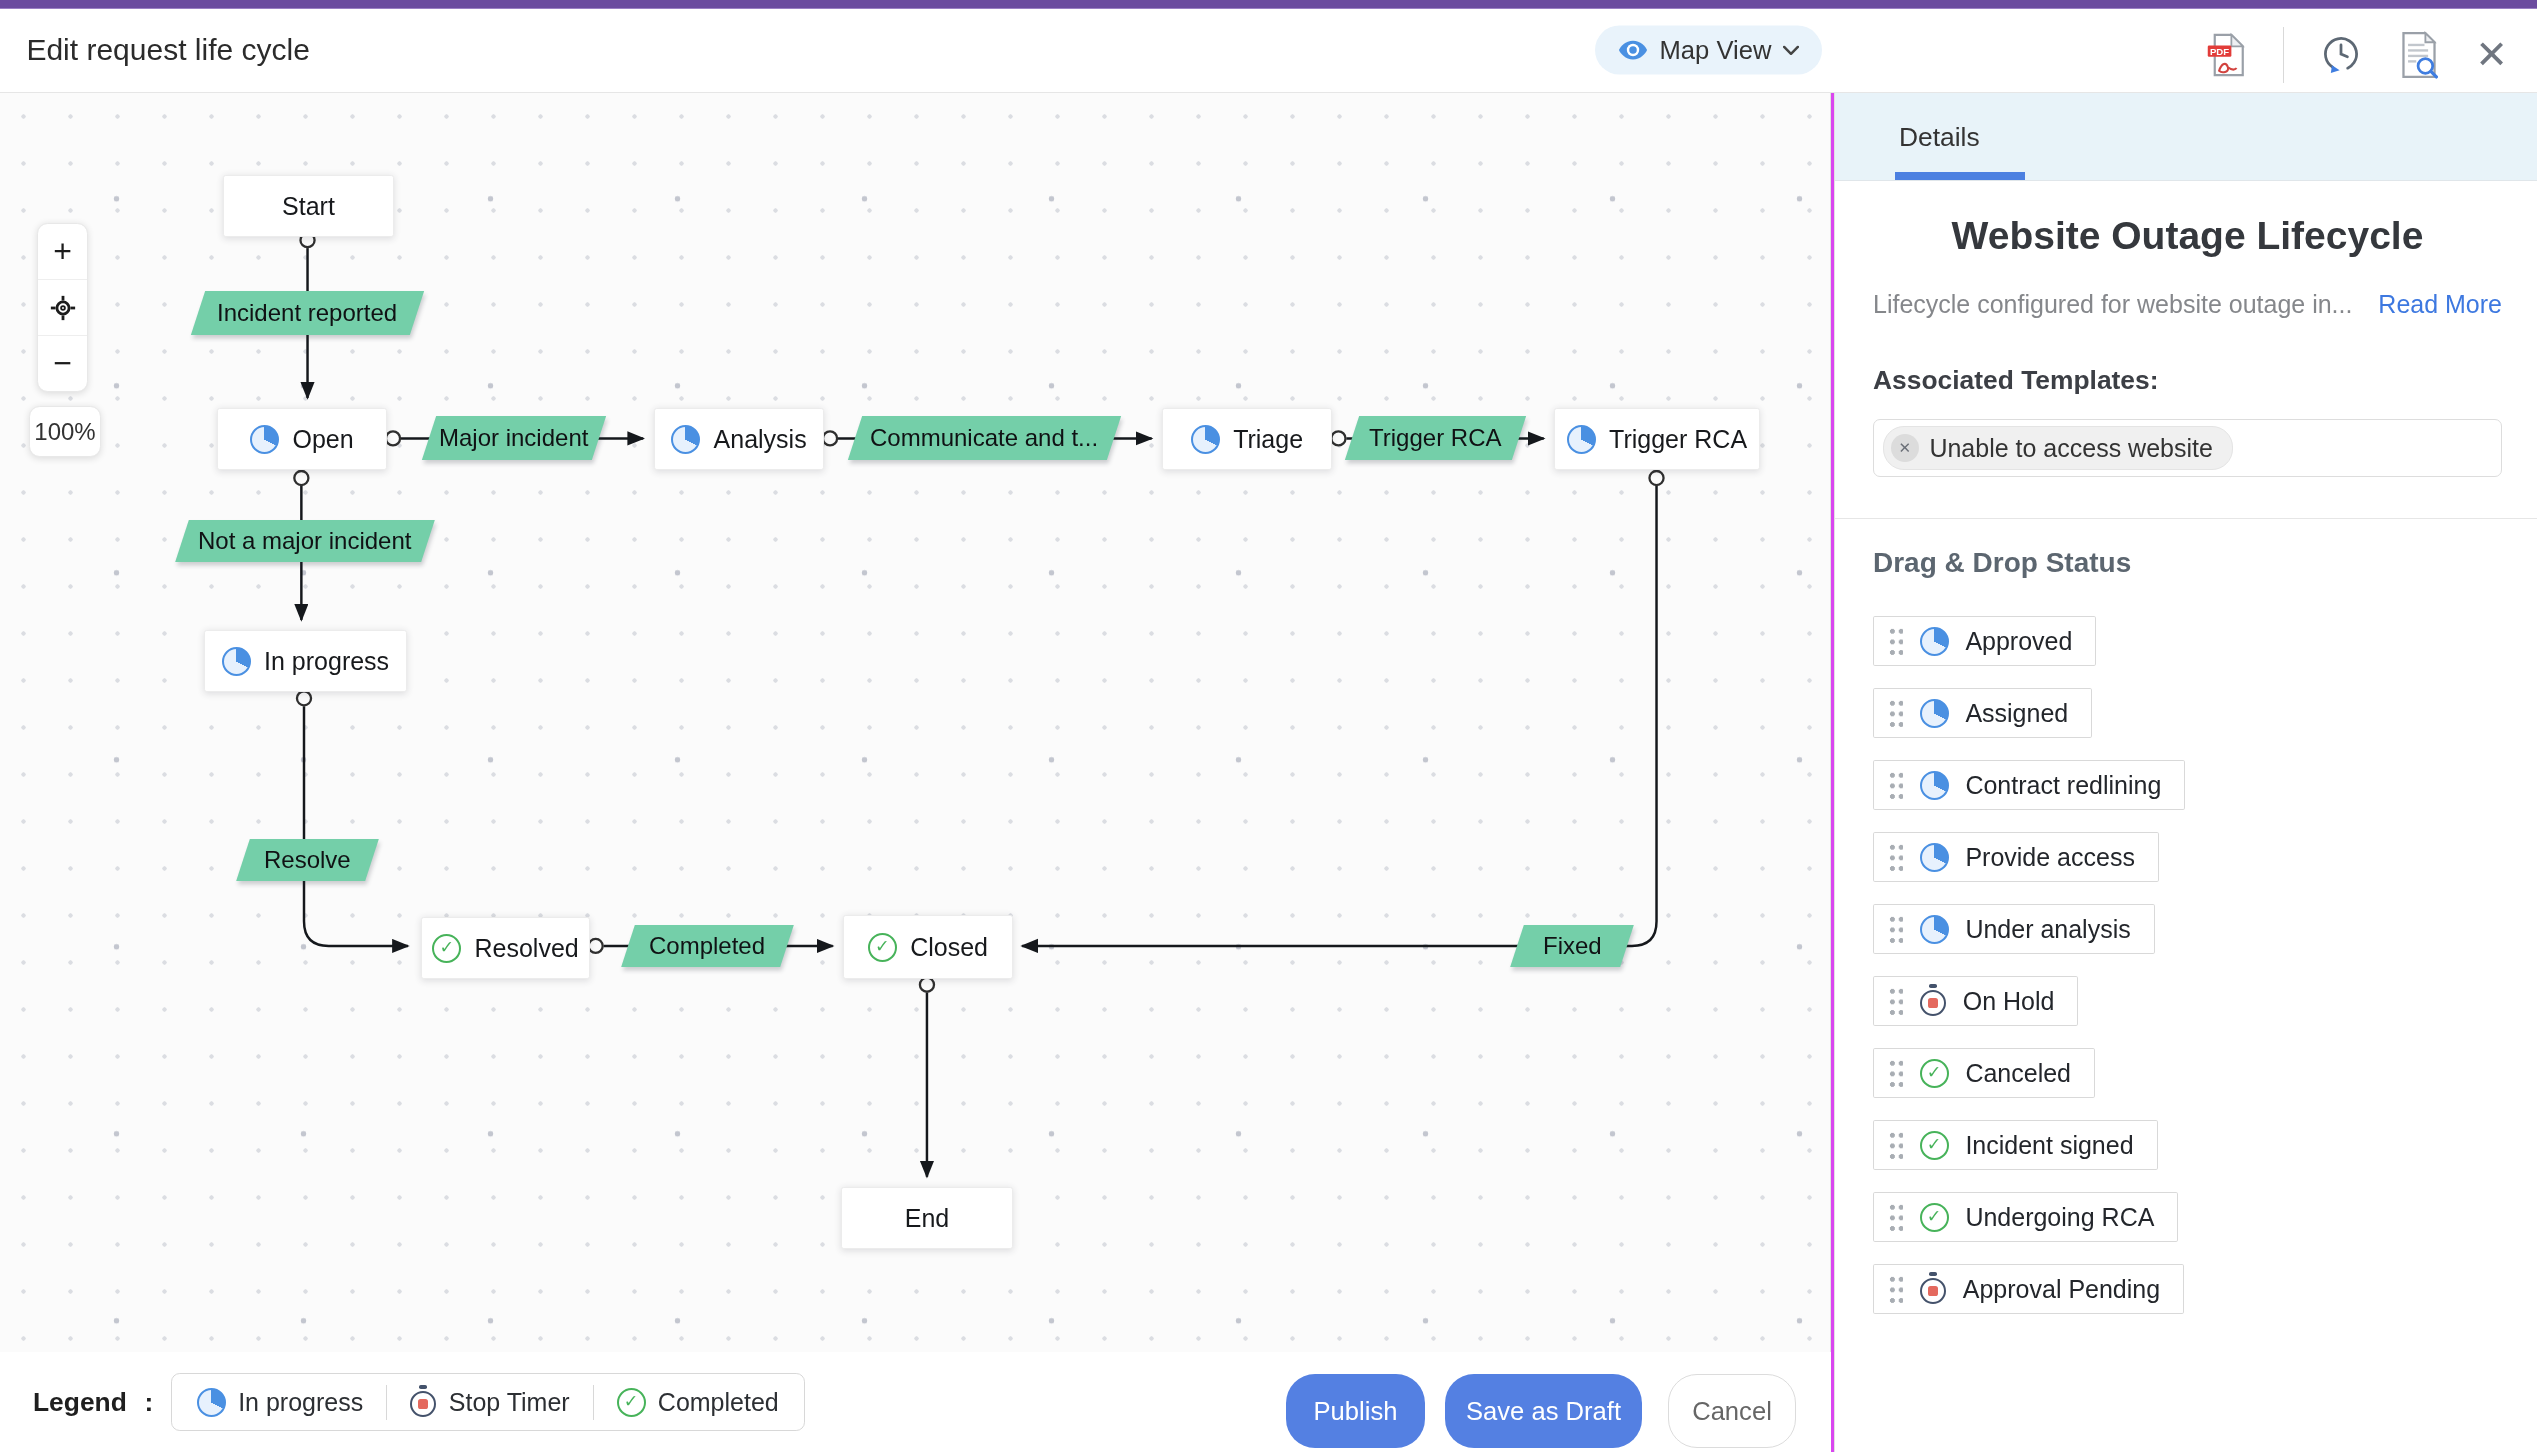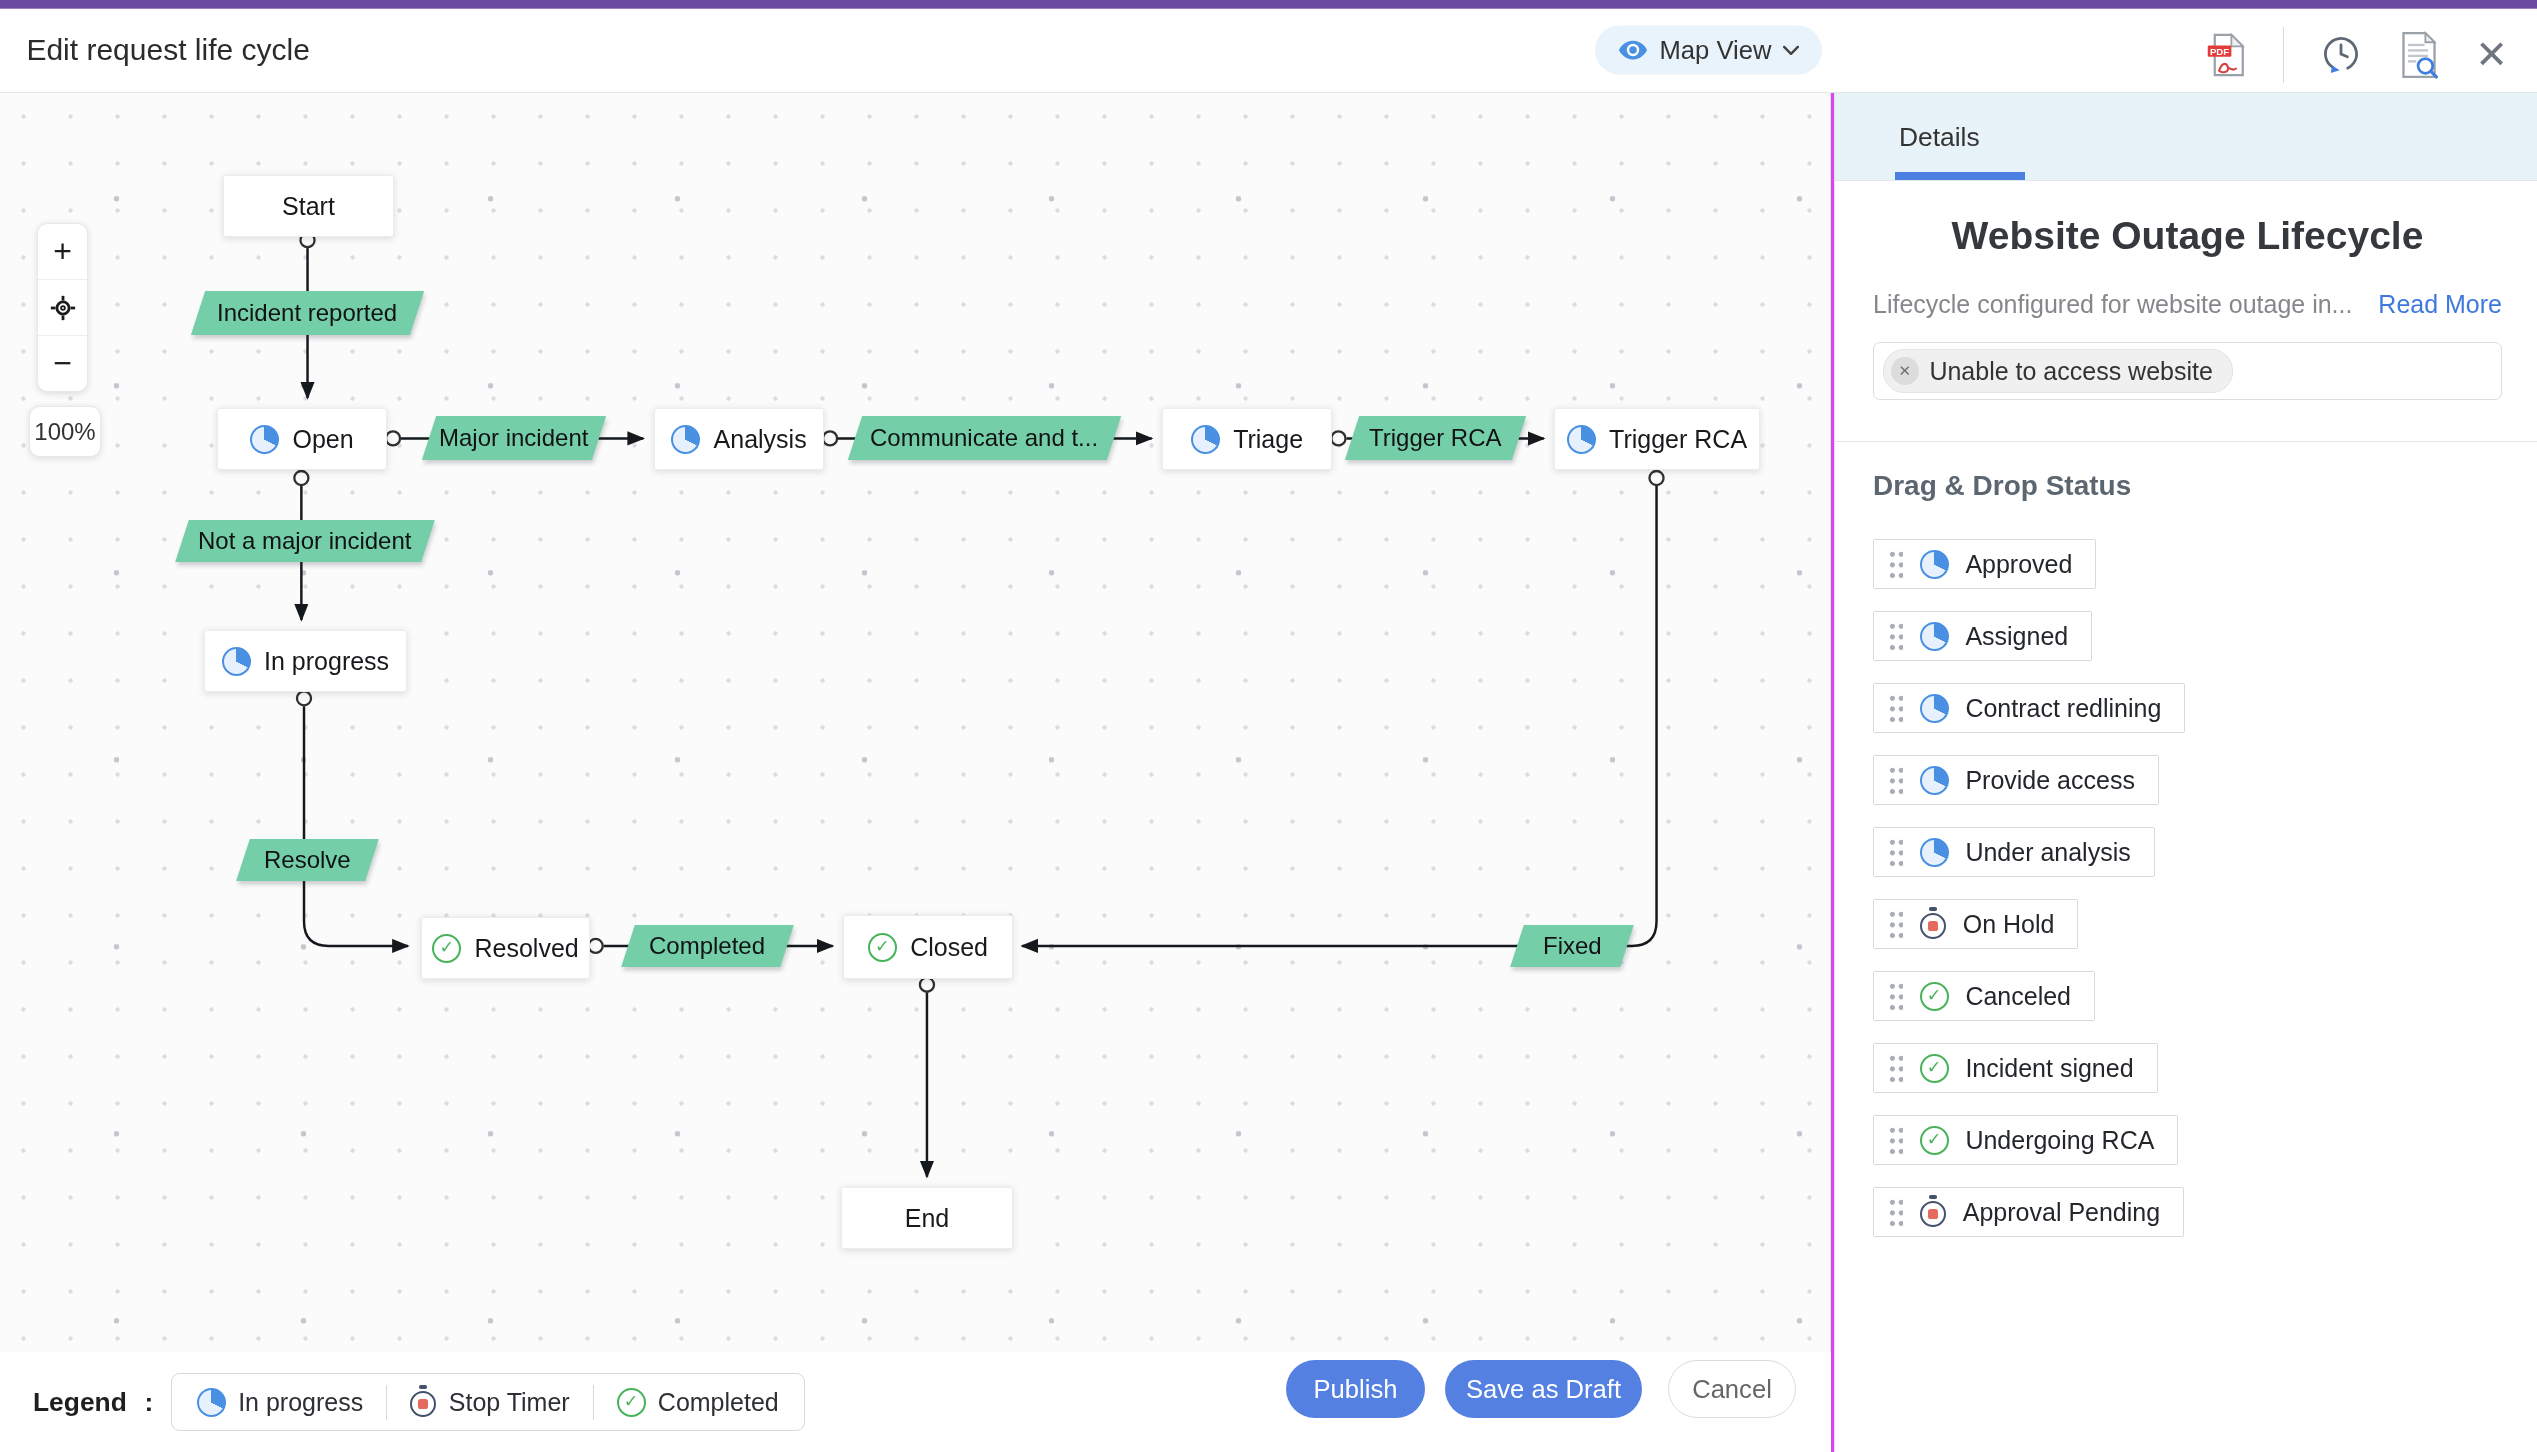--- a/index.html
+++ b/index.html
@@ -68,21 +68,21 @@
 
   
   .footer{position:absolute;left:0;top:1352px;width:1831px;height:100px;background:#fff;}
   .legend-wrap{position:absolute;left:33px;top:50%;transform:translateY(-50%);display:flex;align-items:center;gap:17.6px;}
   .legend-title{font-size:26.4px;font-weight:700;color:#1f1f1f;}
   .legend-colon{font-size:26.4px;font-weight:700;color:#1f1f1f;}
   .legend-box{display:flex;align-items:center;gap:23px;border:0.9px solid #d8d8d8;border-radius:8.8px;height:56px;padding:0 25px;background:#fff;}
   .legend-item{display:flex;align-items:center;gap:12.3px;}
   .legend-item .llabel{font-size:25px;color:#2c2f33;white-space:nowrap;}
   .legend-sep{width:0.9px;height:35px;background:#d8d8d8;}
-  .btn{position:absolute;top:8px;height:58px;border:none;border-radius:29px;font-size:25.6px;font-family:inherit;cursor:pointer;display:flex;align-items:center;justify-content:center;}
+  .btn{position:absolute;top:22px;height:74px;border:none;border-radius:29px;font-size:25.6px;font-family:inherit;cursor:pointer;display:flex;align-items:center;justify-content:center;}
   .btn-primary{background:#5480e2;color:#fff;}
   .btn-cancel{background:#fff;color:#666;border:0.9px solid #dcdcdc;box-sizing:border-box;}
 </style>
 </head>
 <body>
 
 <div class="app">
 
   <div class="brand-strip"></div>
   <div class="header">
@@ -247,20 +247,21 @@
     <div class="panel-tabs">
       <div class="tab">Details</div>
       <div class="tab-underline"></div>
     </div>
     <div class="panel-body">
       <h1 class="panel-title">Website Outage Lifecycle</h1>
       <div class="desc-row">
         <span class="desc-text">Lifecycle configured for website outage in...</span>
         <span class="read-more">Read More</span>
       </div>
+      <div class="assoc-label">Associated Templates:</div>
       <div class="template-box">
         <span class="chip">
           <span class="chip-x">✕</span>
           <span class="chip-label">Unable to access website</span>
         </span>
       </div>
       <hr class="panel-divider">
       <div class="dragdrop-label">Drag &amp; Drop Status</div>
 
       <div class="status-list">

